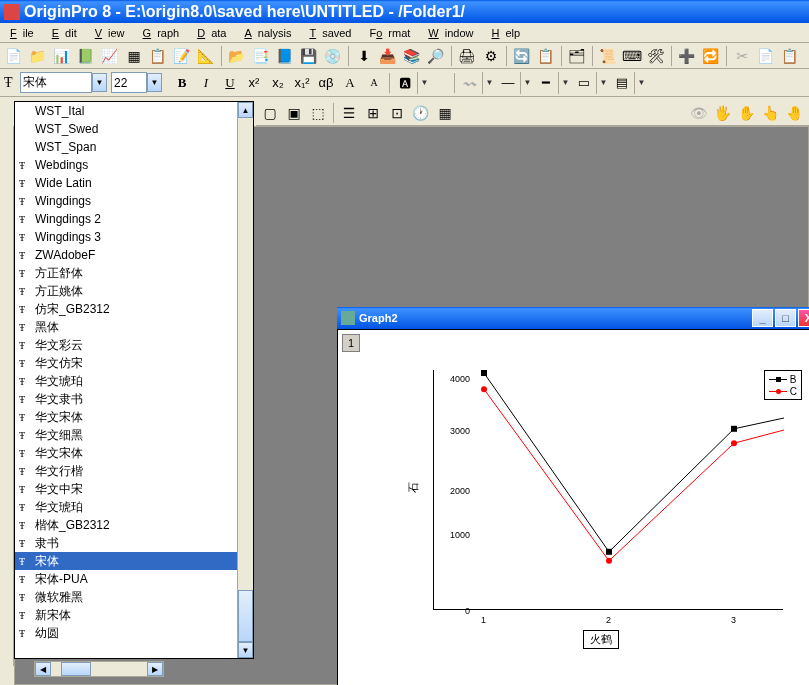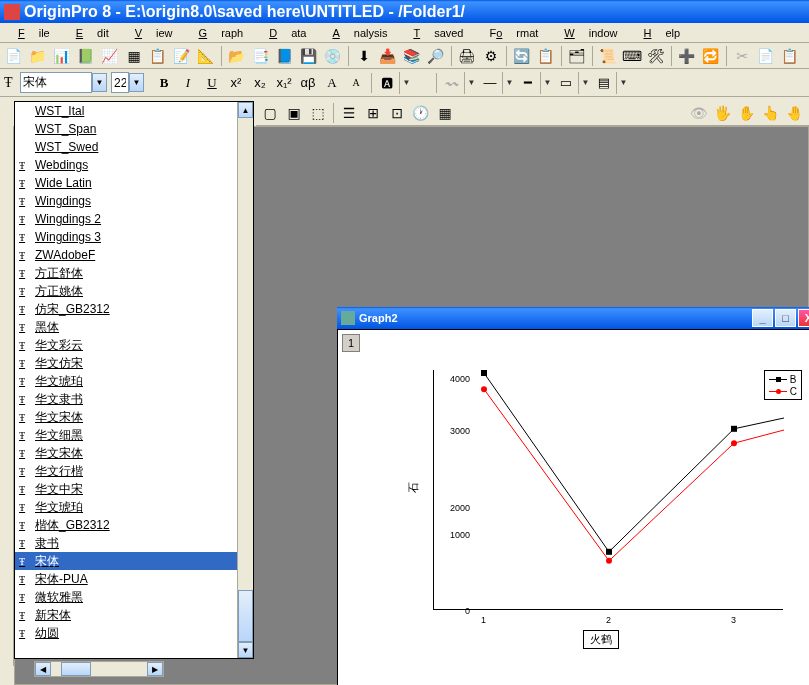--- a/index.html
+++ b/index.html
@@ -1,40 +1,40 @@
 <!DOCTYPE html>
 <html><head>
 <meta charset="utf-8">
 <style>
 * { margin: 0; padding: 0; box-sizing: border-box; }
 body { font-family: Tahoma, Arial, sans-serif; font-size: 11px; background: #ece9d8; width: 809px; height: 685px; overflow: hidden; position: relative; }
 
 .titlebar { background: linear-gradient(to bottom, #0058e6, #3d91ff 8%, #0054e3); color: #fff; height: 23px; display: flex; align-items: center; padding: 0 4px; font-weight: bold; font-size: 16px; }
 .titlebar .icon { width: 16px; height: 16px; background: #d44; margin-right: 4px; }
 .menubar { background: #ece9d8; height: 20px; display: flex; align-items: center; padding: 0 4px; border-bottom: 1px solid #aca899; }
-.menubar span { padding: 10px 6px; cursor: pointer; margin-left: 8px; }
+.menubar span { padding: 10px 6px; cursor: pointer; }
 .menubar span u { text-decoration: underline; }
 
 .toolbar-row { background: #ece9d8; border-bottom: 1px solid #aca899; display: flex; align-items: center; padding: 2px; height: 26px; }
 .tool-btn { width: 22px; height: 22px; border: 1px solid transparent; display: inline-flex; align-items: center; justify-content: center; cursor: pointer; margin: 0 1px; font-size: 14px; }
 .tool-sep { width: 1px; height: 20px; background: #aca899; margin: 0 3px; }
 .tool-dropdown { width: 14px; height:22px; border-left:1px solid #aca899; display:inline-flex;align-items:center;justify-content:center;font-size:8px;color:#333;}
 
 .format-row { background:#ece9d8; border-bottom:1px solid #aca899; height:28px; display:flex;align-items:center;padding:2px 4px;}
 .font-icon { width:16px; font-family:serif; font-size:14px;}
 .font-combo { width:72px; height:21px; border:1px solid #7f9db9; background:#fff; font-size:12px; padding:1px 2px;}
-.size-combo { width:18px; height:21px; border:1px solid #7f9db9; background:#fff; font-size:12px; padding:1px 2px; margin-left:4px;}
+.size-combo { width:36px; height:21px; border:1px solid #7f9db9; background:#fff; font-size:12px; padding:1px 2px; margin-left:4px;}
 .combo-arrow { width:15px;height:19px;background:linear-gradient(#e3eefb,#b8d6f9);border:1px solid #7f9db9;display:inline-flex;align-items:center;justify-content:center;font-size:8px;}
 .fmt-btn { width:22px;height:22px;display:inline-flex;align-items:center;justify-content:center;font-size:13px;cursor:pointer;margin:0 1px;}
 .fmt-btn.bold{font-weight:bold;font-family:serif;}
 .fmt-btn.italic{font-style:italic;font-family:serif;}
 .fmt-btn.underline{text-decoration:underline;font-family:serif;}
 
 .font-dropdown { position:absolute; top:101px; left:14px; width:240px; height:558px; background:#fff; border:1px solid #000; z-index:100; overflow:hidden;}
-.font-dropdown-list { overflow-y:auto; height:100%;text-decoration:underline; }
+.font-dropdown-list { overflow-y:auto; height:100%; }
 .font-item { height:18px; display:flex; align-items:center; padding:0 4px; cursor:pointer; font-size:12px; white-space:nowrap;}
 .font-item .tt { width:16px; font-size:10px; color:#000; font-family:serif;}
 .font-item.selected { background:#316ac5; color:#fff; }
 .font-item.selected .tt { color:#fff; }
 .font-scroll { position:absolute; right:0; top:0; width:16px; height:100%; background:#ece9d8; border-left:1px solid #aca899;}
 .font-scroll .arrow { height:16px; background:linear-gradient(#e3eefb,#b8d6f9); border:1px solid #7f9db9; display:flex;align-items:center;justify-content:center;font-size:8px;}
 .font-scroll .thumb { position:absolute; right:0; width:15px; background:linear-gradient(#e3eefb,#b8d6f9); border:1px solid #7f9db9;}
 
 .client-area { position:absolute; top:126px; left:14px; right:0; bottom:0; background:#808080; border:1px solid #aca899;}
 .sub-toolbar { position:absolute; top:101px; left:256px; right:0; height:25px; background:#ece9d8; border-bottom:1px solid #aca899; display:flex;align-items:center;padding:2px;}
@@ -191,21 +191,21 @@
       <span class="spacer"></span>
       <span class="win-btn">_</span>
       <span class="win-btn">□</span>
       <span class="win-btn close">X</span>
     </div>
     <div class="graph-body">
       <div class="layer-badge">1</div>
 
       <div class="ytick" style="top:44px">4000</div>
       <div class="ytick" style="top:96px">3000</div>
-      <div class="ytick" style="top:173px">2000</div>
+      <div class="ytick" style="top:156px">2000</div>
       <div class="ytick" style="top:200px">1000</div>
       <div class="ytick" style="top:276px">0</div>
 
       <div class="xtick" style="left:143px">1</div>
       <div class="xtick" style="left:268px">2</div>
       <div class="xtick" style="left:393px">3</div>
 
       <div class="axis-label-y">石</div>
       <div class="axis-label-x">火鹤</div>
 
@@ -253,25 +253,25 @@
 </div>
 
 <div class="font-dropdown">
   <div class="font-dropdown-list" id="font-list-container">
       <div class="font-item">
         <span class="tt"></span>
         <span>WST_Ital</span>
       </div>
       <div class="font-item">
         <span class="tt"></span>
+        <span>WST_Swed</span>
+      </div>
+      <div class="font-item">
+        <span class="tt"></span>
         <span>WST_Span</span>
-      </div>
-      <div class="font-item">
-        <span class="tt"></span>
-        <span>WST_Swed</span>
       </div>
       <div class="font-item">
         <span class="tt">Ŧ</span>
         <span>Webdings</span>
       </div>
       <div class="font-item">
         <span class="tt">Ŧ</span>
         <span>Wide Latin</span>
       </div>
       <div class="font-item">

